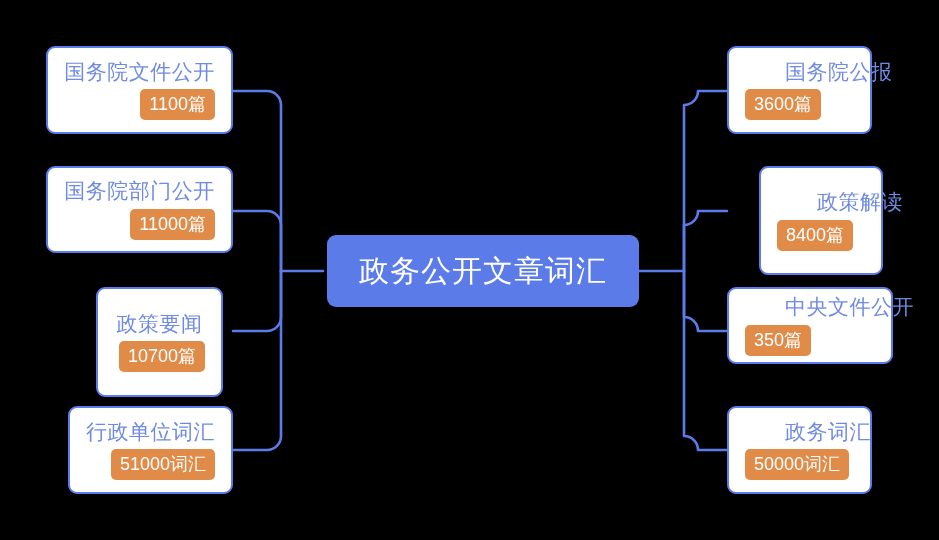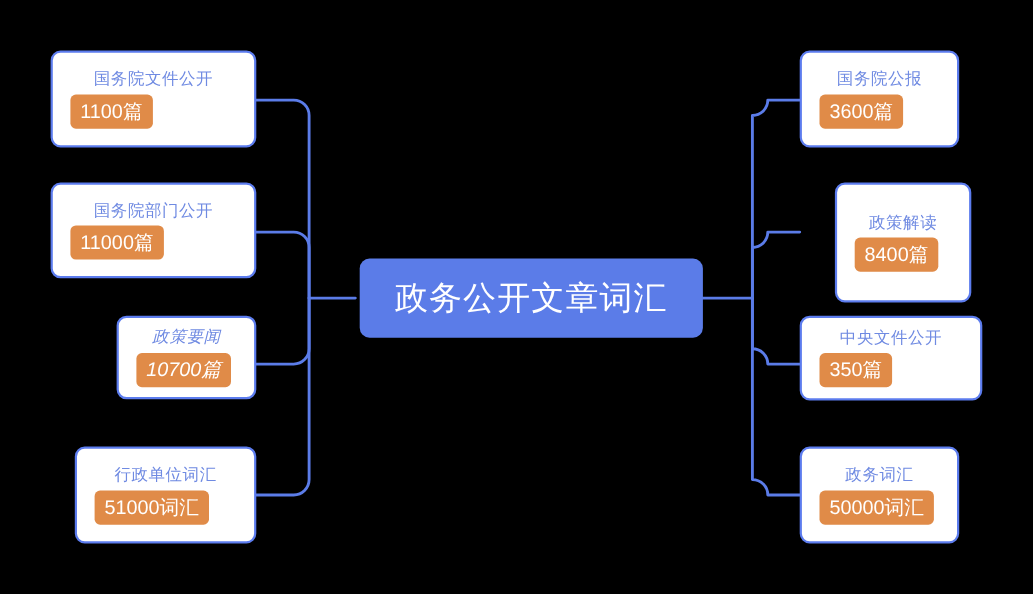--- a/index.html
+++ b/index.html
@@ -29,43 +29,43 @@
     background: #ffffff;
     border: 2.5px solid #5c7cee;
     border-radius: 9px;
     display: flex;
     flex-direction: column;
     justify-content: center;
     padding: 0 16px;
   }
   .node-title {
     color: #6f8ae2;
-    font-size: 15px;
+    font-size: 21px;
     line-height: 1.15;
     letter-spacing: 0.5px;
     white-space: nowrap;
     margin-bottom: 5px;
     text-align: center;
   }
   .badge-row {
     display: flex;
   }
   .badge {
     background: #e08b48;
     color: #ffffff;
     font-size: 18px;
     line-height: 1;
     padding: 6px 9px 7px 9px;
     border-radius: 5px;
     white-space: nowrap;
   }
   
   .side-left .node-title { text-align: center; }
-  .side-left .badge-row { justify-content: flex-start; }
-  .side-right .node-title { text-align: center; }
+  .side-left .badge-row { justify-content: flex-end; }
+  .side-right .node-title { text-align: center; margin-left: 40px; }
   .side-right .badge-row { justify-content: flex-start; }
 
   .center-node {
     position: absolute;
     box-sizing: border-box;
     background: #5b7ce8;
     border-radius: 9px;
     display: flex;
     align-items: center;
     justify-content: center;
@@ -102,21 +102,21 @@
     </div>
   </div>
 
   <div class="node side-left" style="left: 46px; top: 166px; width: 187px; height: 87px;">
     <div class="node-title">国务院部门公开</div>
     <div class="badge-row">
       <span class="badge">11000篇</span>
     </div>
   </div>
 
-  <div class="node side-left" style="left: 106px; top: 287px; width: 127px; height: 76px; font-style: italic;">
+  <div class="node side-left" style="left: 96px; top: 287px; width: 127px; height: 110px;">
     <div class="node-title">政策要闻</div>
     <div class="badge-row">
       <span class="badge">10700篇</span>
     </div>
   </div>
 
   <div class="node side-left" style="left: 68px; top: 406px; width: 165px; height: 88px;">
     <div class="node-title">行政单位词汇</div>
     <div class="badge-row">
       <span class="badge">51000词汇</span>

